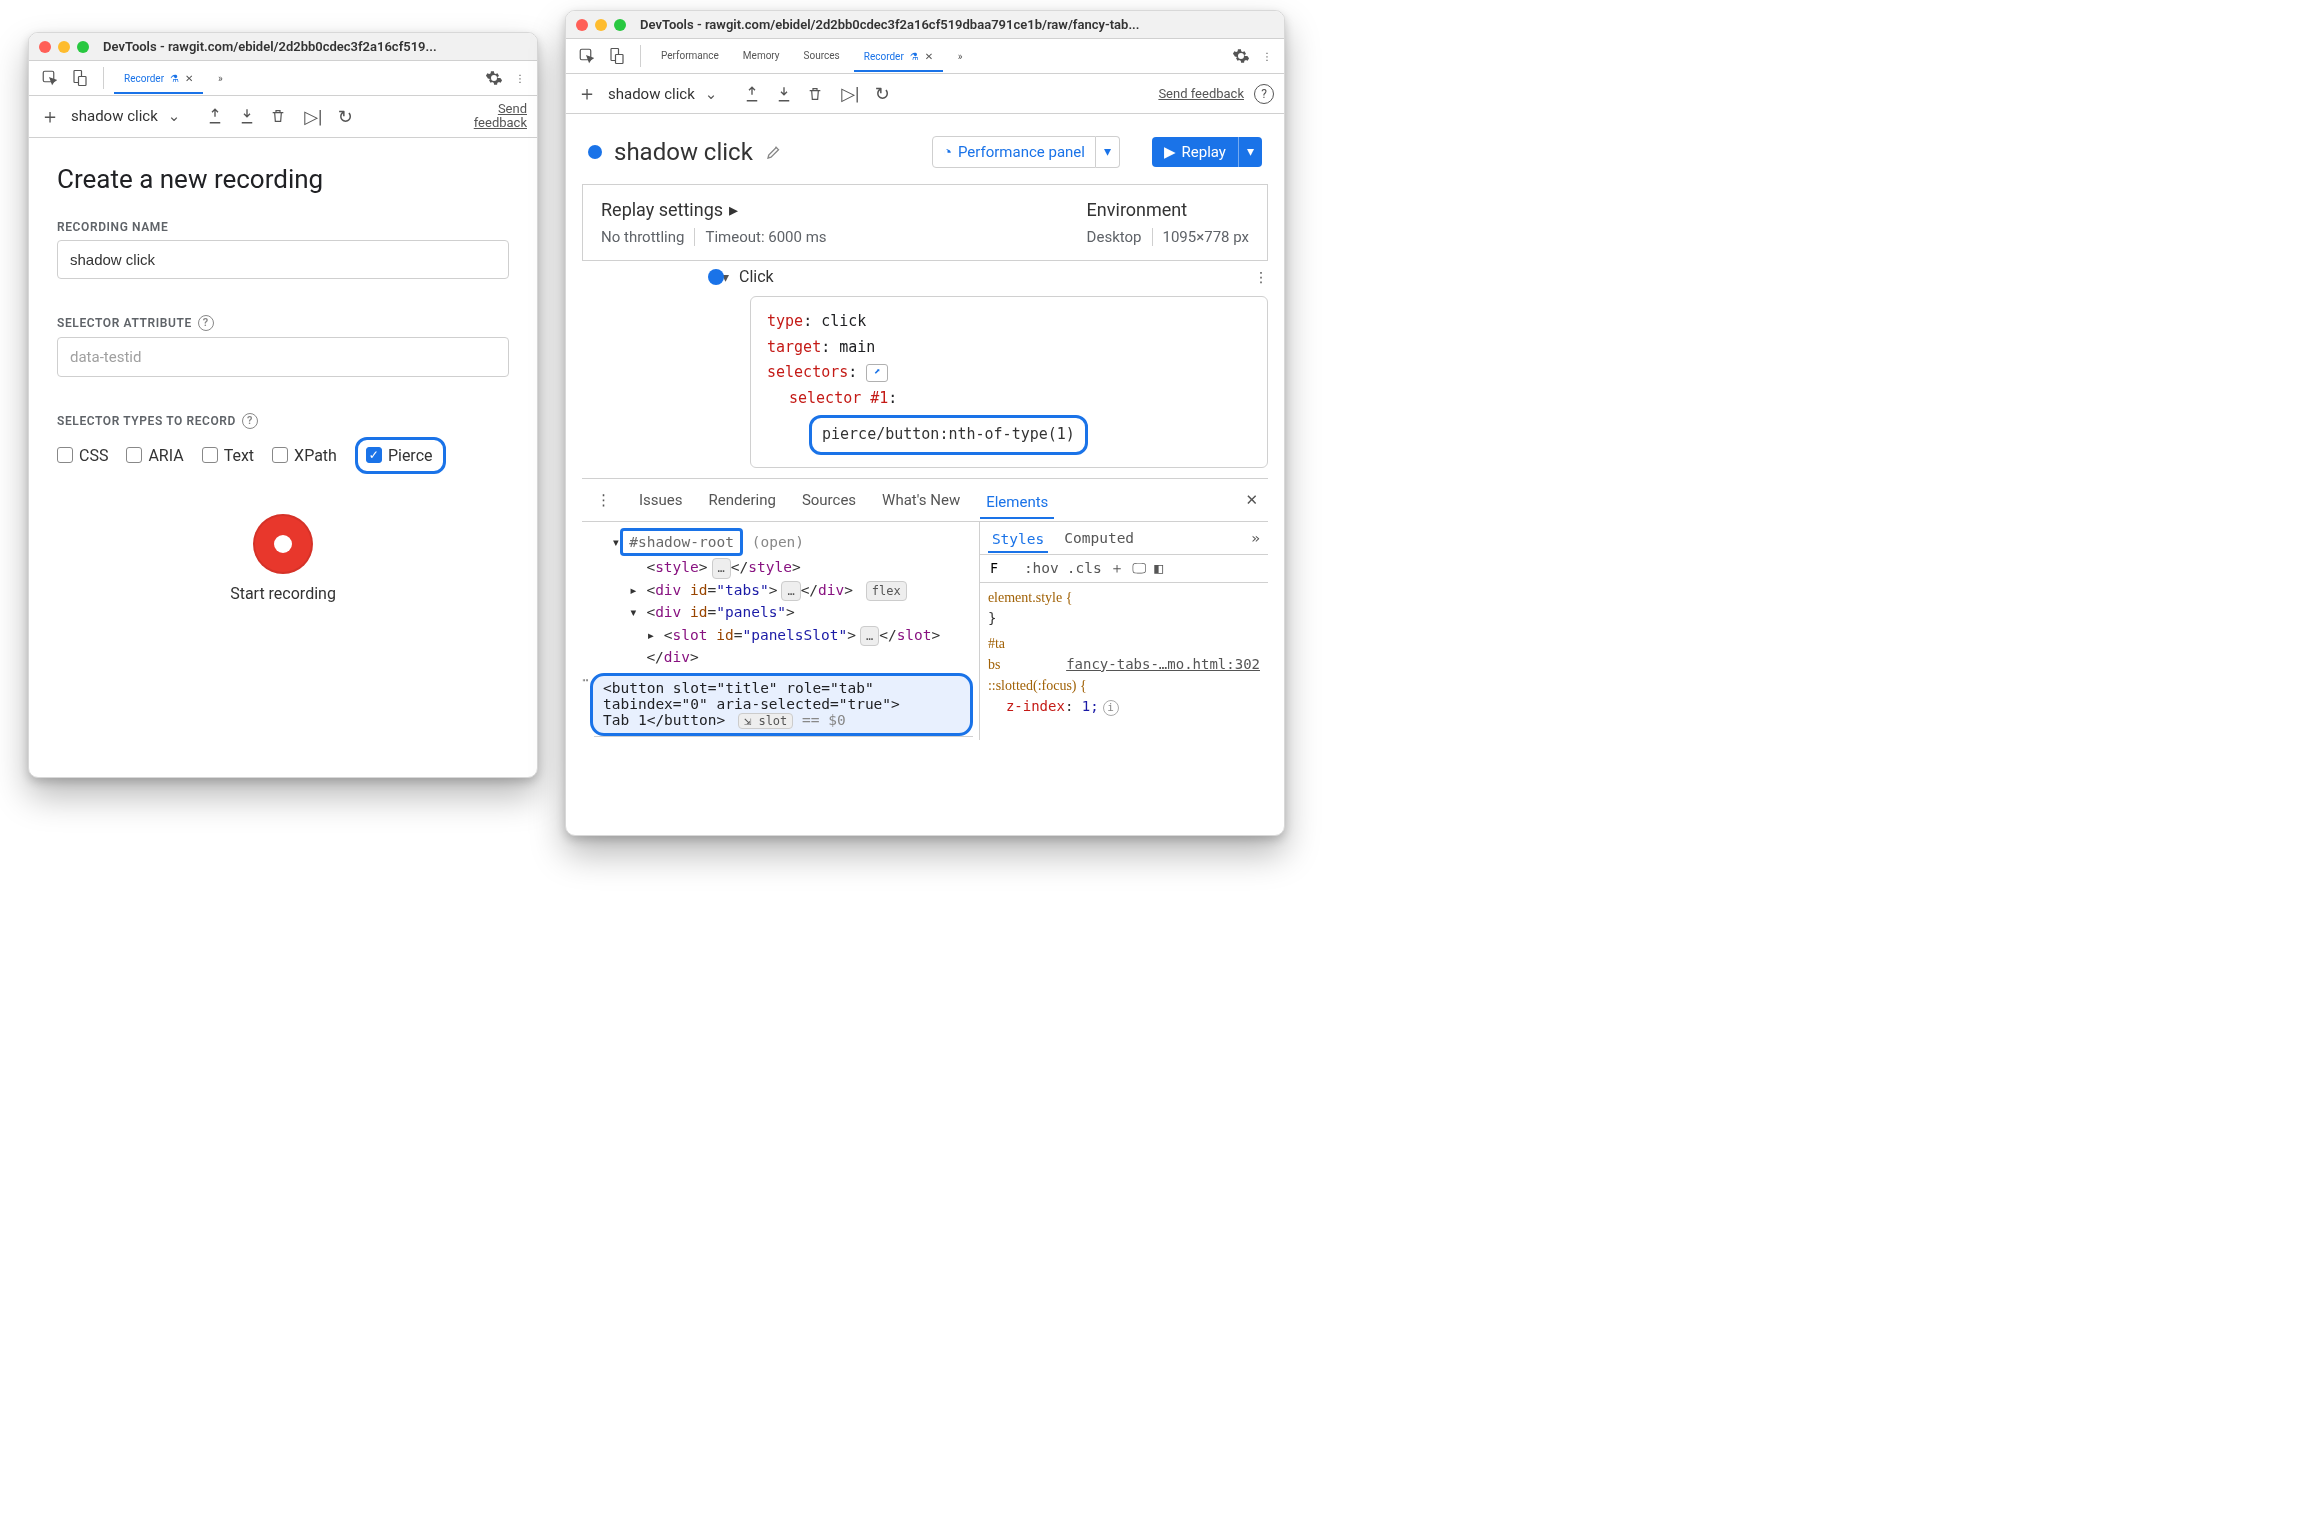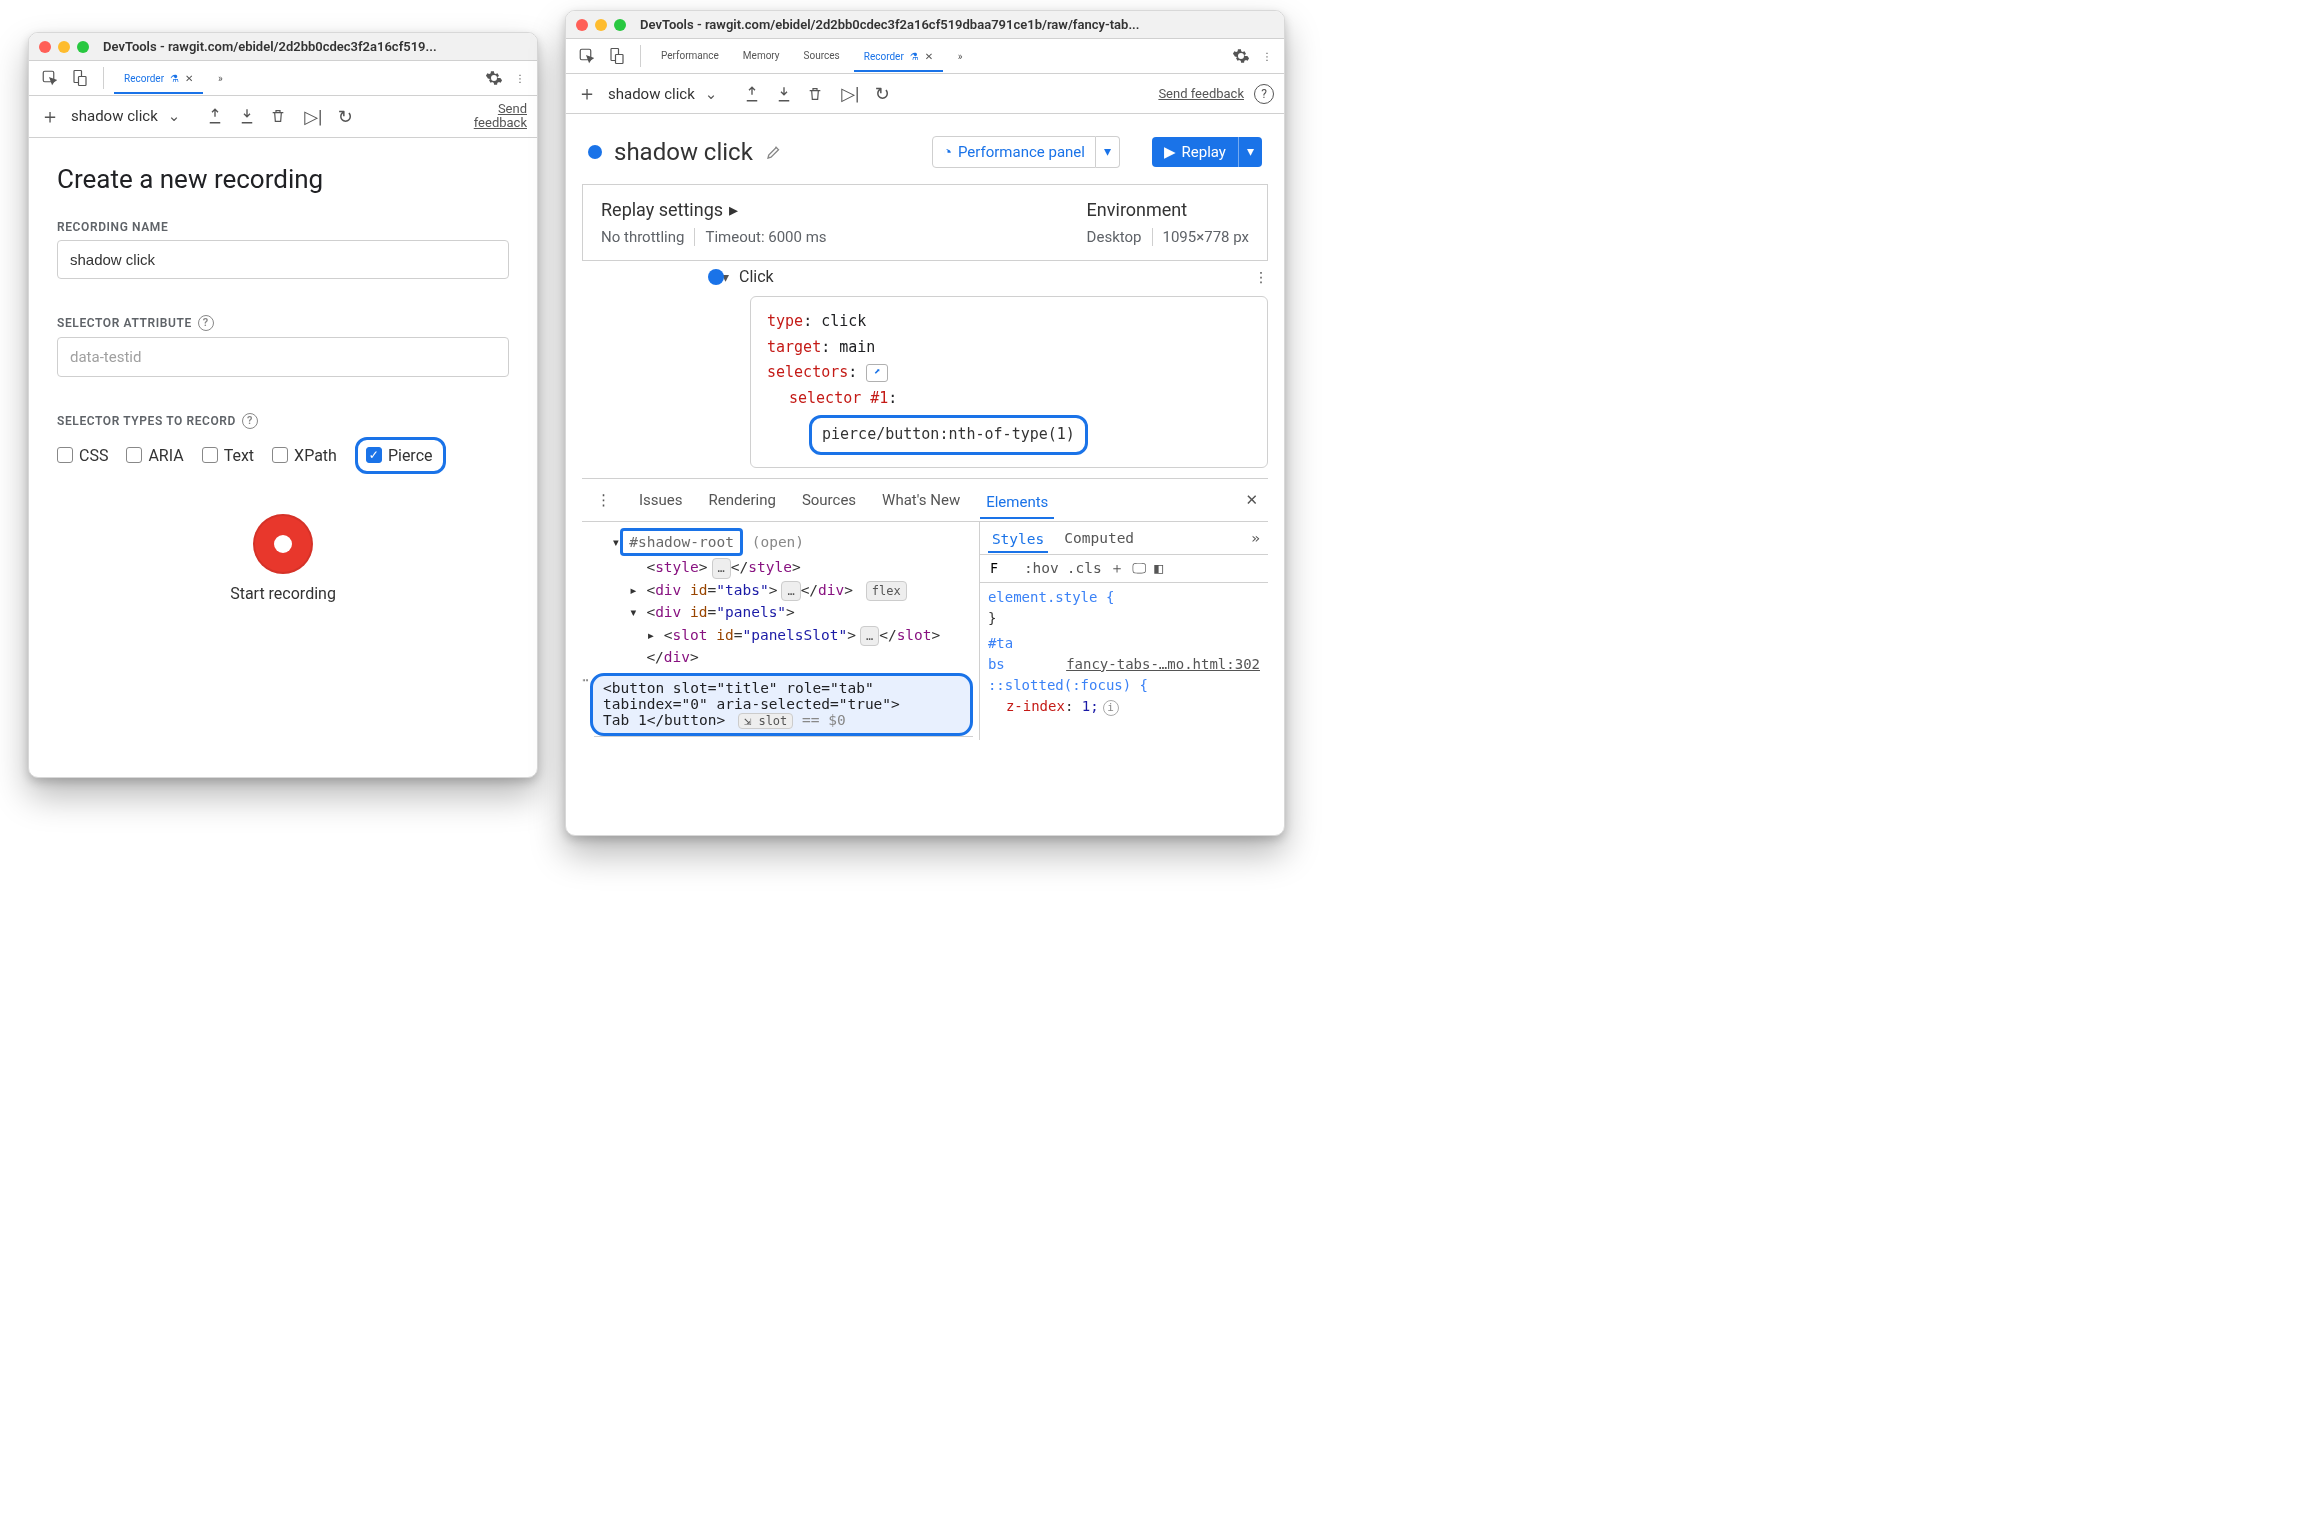--- a/index.html
+++ b/index.html
@@ -180,21 +180,21 @@
 
   .styles-col{ flex:1; display:flex; flex-direction:column; min-width:0;}
   .styles-tabs{display:flex;align-items:center;gap:12px;border-bottom:1px solid #d0d0d0;padding:4px 8px;color:#555;}
   .styles-tabs .st{padding:4px 4px;}
   .styles-tabs .st.active{color:#1a73e8;border-bottom:2px solid #1a73e8;margin-bottom:-5px;}
   .styles-tabs .chev2{margin-left:auto;}
   .styles-toolbar{display:flex;align-items:center;gap:8px;border-bottom:1px solid #d0d0d0;padding:4px 8px;color:#555;font-family: ui-monospace, Menlo, Consolas, monospace;}
   .styles-toolbar .filter{width:28px;border:none;outline:none;font-family:inherit;}
   .styles-body{padding:4px 8px;font-family: ui-monospace, Menlo, Consolas, monospace;font-size:14px;line-height:1.5;overflow:hidden;}
   .css-link{color:#555;text-decoration:underline;float:right;}
-  .css-sel{color:#3b82f6;}
+  .css-sel{color:#a16207;font-family:Liberation Serif, serif;}
   .css-prop{color:#c41a16;margin-left:18px;}
   .css-val{color:#1a1aa6;}
   .info-i{display:inline-flex;width:16px;height:16px;border:1px solid #aaa;border-radius:50%;align-items:center;justify-content:center;font-size:11px;color:#888;margin-left:4px;}
 
   svg{display:block;}
 </style>
 </head>
 <body>
 
 <div class="canvas">

